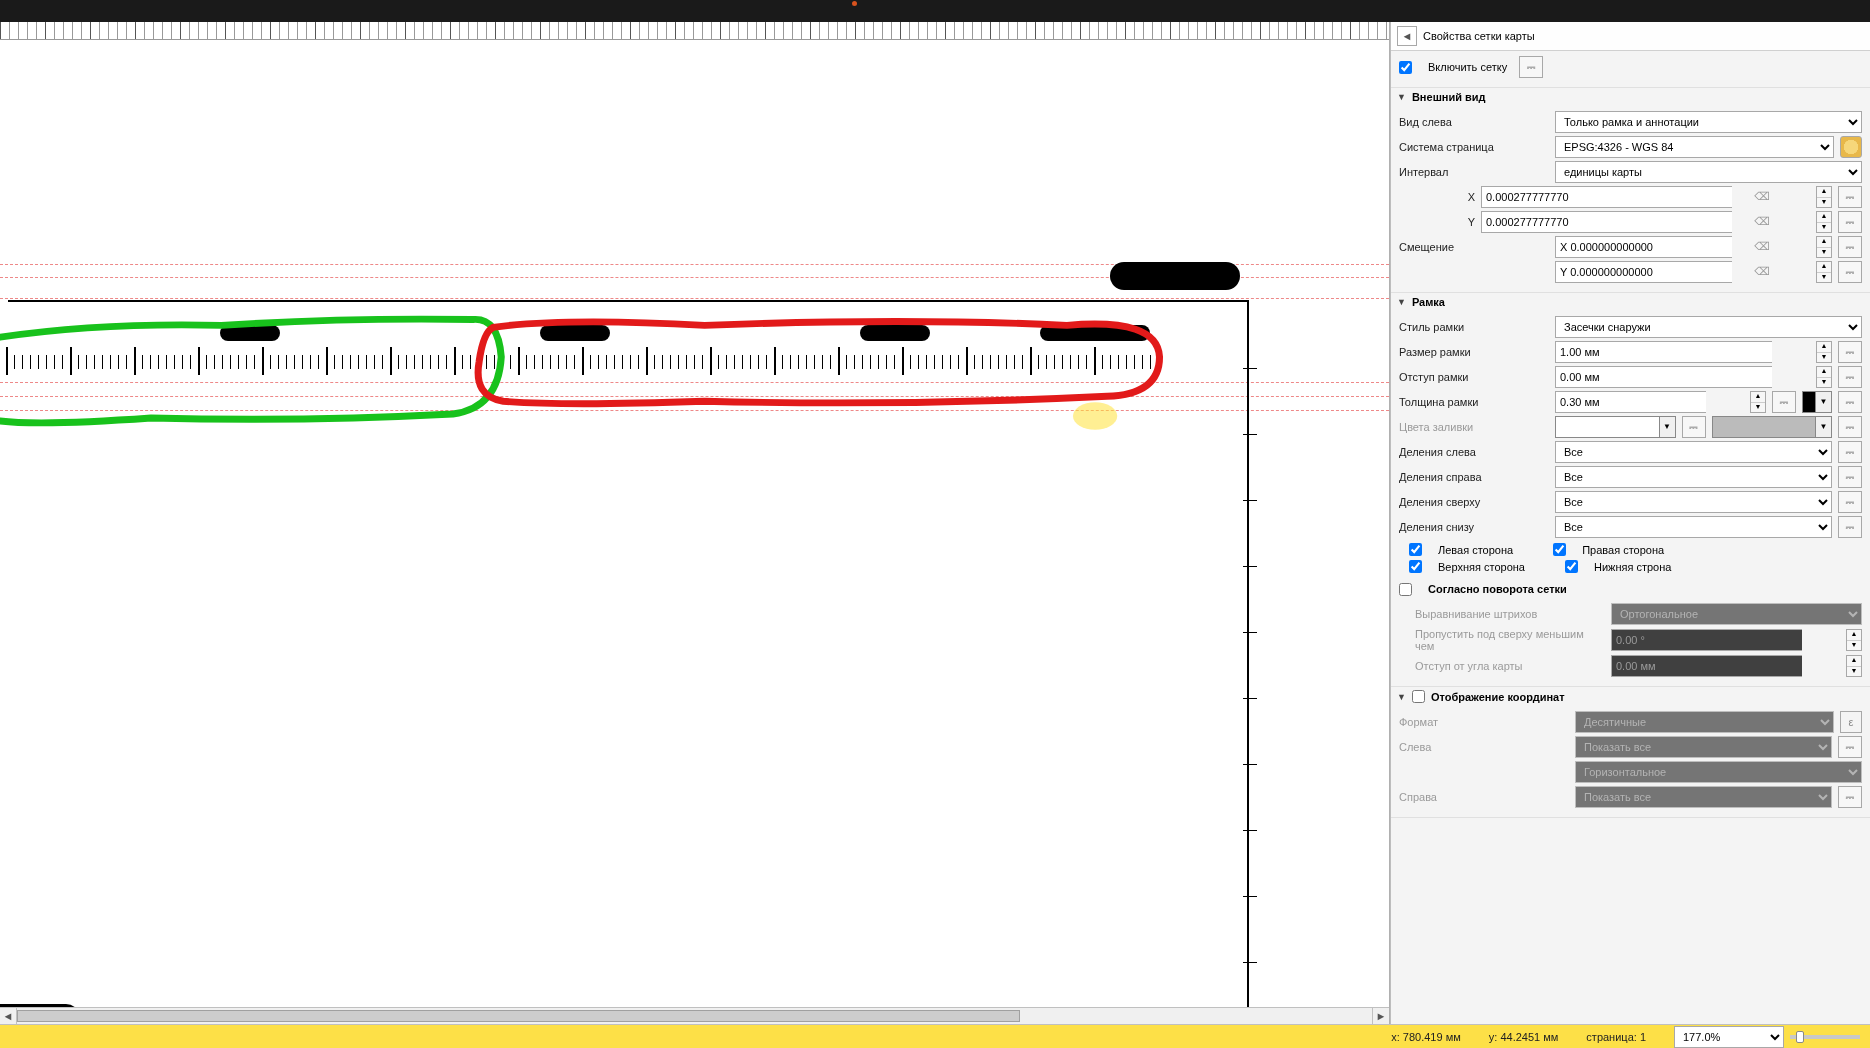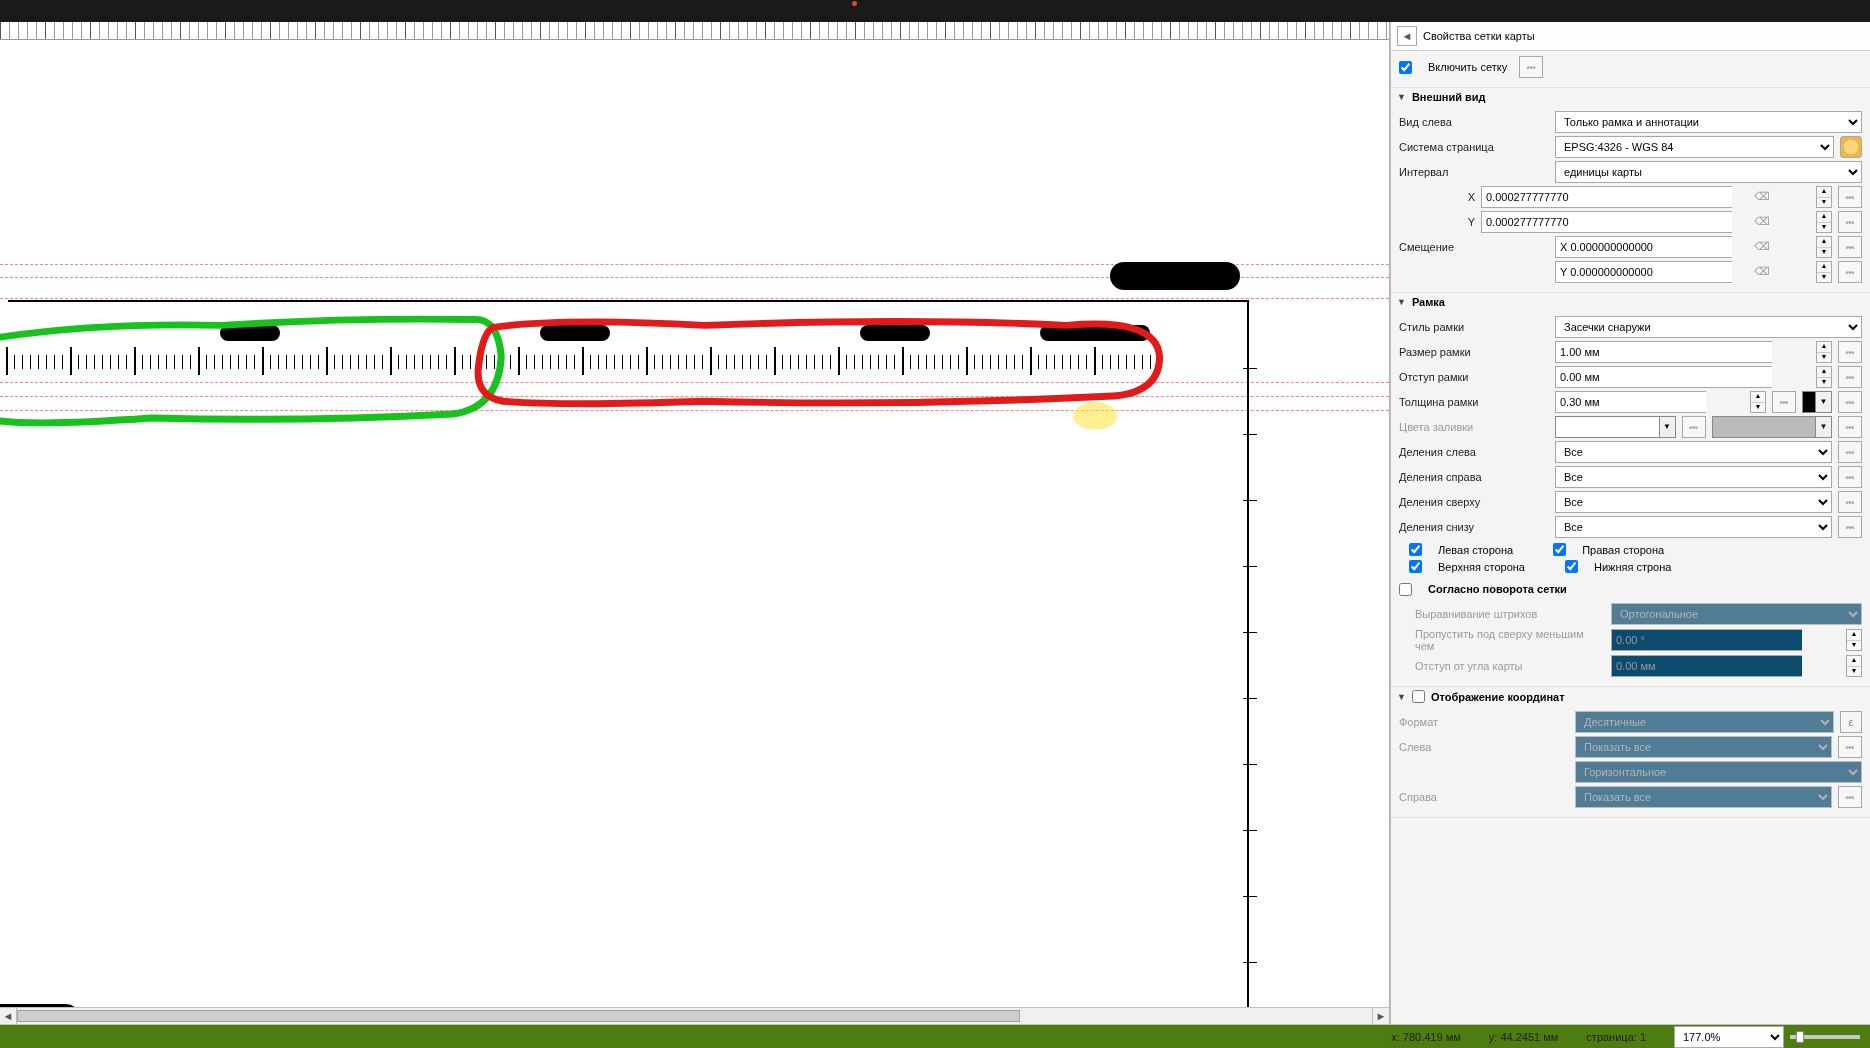--- a/index.html
+++ b/index.html
@@ -45,40 +45,40 @@
 .section-head { display: flex; align-items: center; gap: 6px; padding: 3px 6px; font-weight: bold; cursor: pointer; }
 .section-head .tri { font-size: 9px; color: #444; }
 .section-body { padding: 2px 8px 6px 8px; }
 .row { display: flex; align-items: center; gap: 6px; margin: 3px 0; min-height: 22px; }
 .row label { width: 150px; color: #222; }
 .row label.muted { color: #9a9a9a; }
 .row.indent { padding-left: 60px; }
 .row.indent label { width: 16px; text-align: right; }
 select, input[type=text] { height: 22px; border: 1px solid #a8a8a8; background: #fff; padding: 0 4px; }
 select { flex: 1; }
-select:disabled, input:disabled { background: #0c4a6e; color: #9a9a9a; }
+select:disabled, input:disabled { background: #404040; color: #9a9a9a; }
 input[type=text] { flex: 1; }
 .sel-hl { background: #cfe5ff; }
 .spin-wrap { flex: 1; display: flex; gap: 44px; }
 .spin-wrap input { flex: 1; border-right: none; }
 .spinner { width: 16px; display: flex; flex-direction: column; border: 1px solid #a8a8a8; }
 .spinner span { flex: 1; font-size: 7px; text-align: center; line-height: 8px; background: #f7f7f7; cursor: pointer; }
 .spinner span:first-child { border-bottom: 1px solid #ccc; }
 .icon-btn { width: 24px; height: 22px; border: 1px solid #a8a8a8; background: #f7f7f7; display: flex; align-items: center; justify-content: center; cursor: pointer; color: #666; }
 .clear-inline { width: 20px; height: 20px; margin-left: -24px; z-index: 1; color: #999; font-size: 11px; display:flex; align-items:center; justify-content:center; cursor:pointer; pointer-events:auto; }
 .color-swatch { flex: 1; height: 22px; border: 1px solid #888; display: flex; }
 .color-swatch .c { flex: 1; }
 .color-swatch .dd { width: 16px; border-left: 1px solid #888; background: #f0f0f0; text-align: center; font-size: 8px; line-height: 20px; }
 .checks { display: flex; gap: 40px; padding: 2px 0 2px 10px; }
 .ck { display: flex; align-items: center; gap: 16px; }
 .ck input { width: 13px; height: 13px; }
 .rotation-sub { margin-left: 16px; }
 
 
-.status { height: 24px; background: #4d7c0f; border-top: 1px solid #c0c0c0; display: flex; align-items: center; justify-content: flex-end; gap: 28px; padding: 0 10px; }
+.status { height: 24px; background: #fde047; border-top: 1px solid #c0c0c0; display: flex; align-items: center; justify-content: flex-end; gap: 28px; padding: 0 10px; }
 .status .field { color: #222; }
 .zoom { display: flex; align-items: center; gap: 6px; }
 .zoom select { width: 110px; }
 .zoom-slider { width: 70px; height: 4px; background: #c8c8c8; position: relative; }
 .zoom-slider .knob { position: absolute; top: -4px; left: 6px; width: 8px; height: 12px; background: #fff; border: 1px solid #888; border-radius: 2px; }
 
 
 .panel::-webkit-scrollbar { width: 17px; }
 .panel::-webkit-scrollbar-thumb { background: #cdcdcd; border: 1px solid #a0a0a0; }
 .panel::-webkit-scrollbar-track { background: #f0f0f0; }

